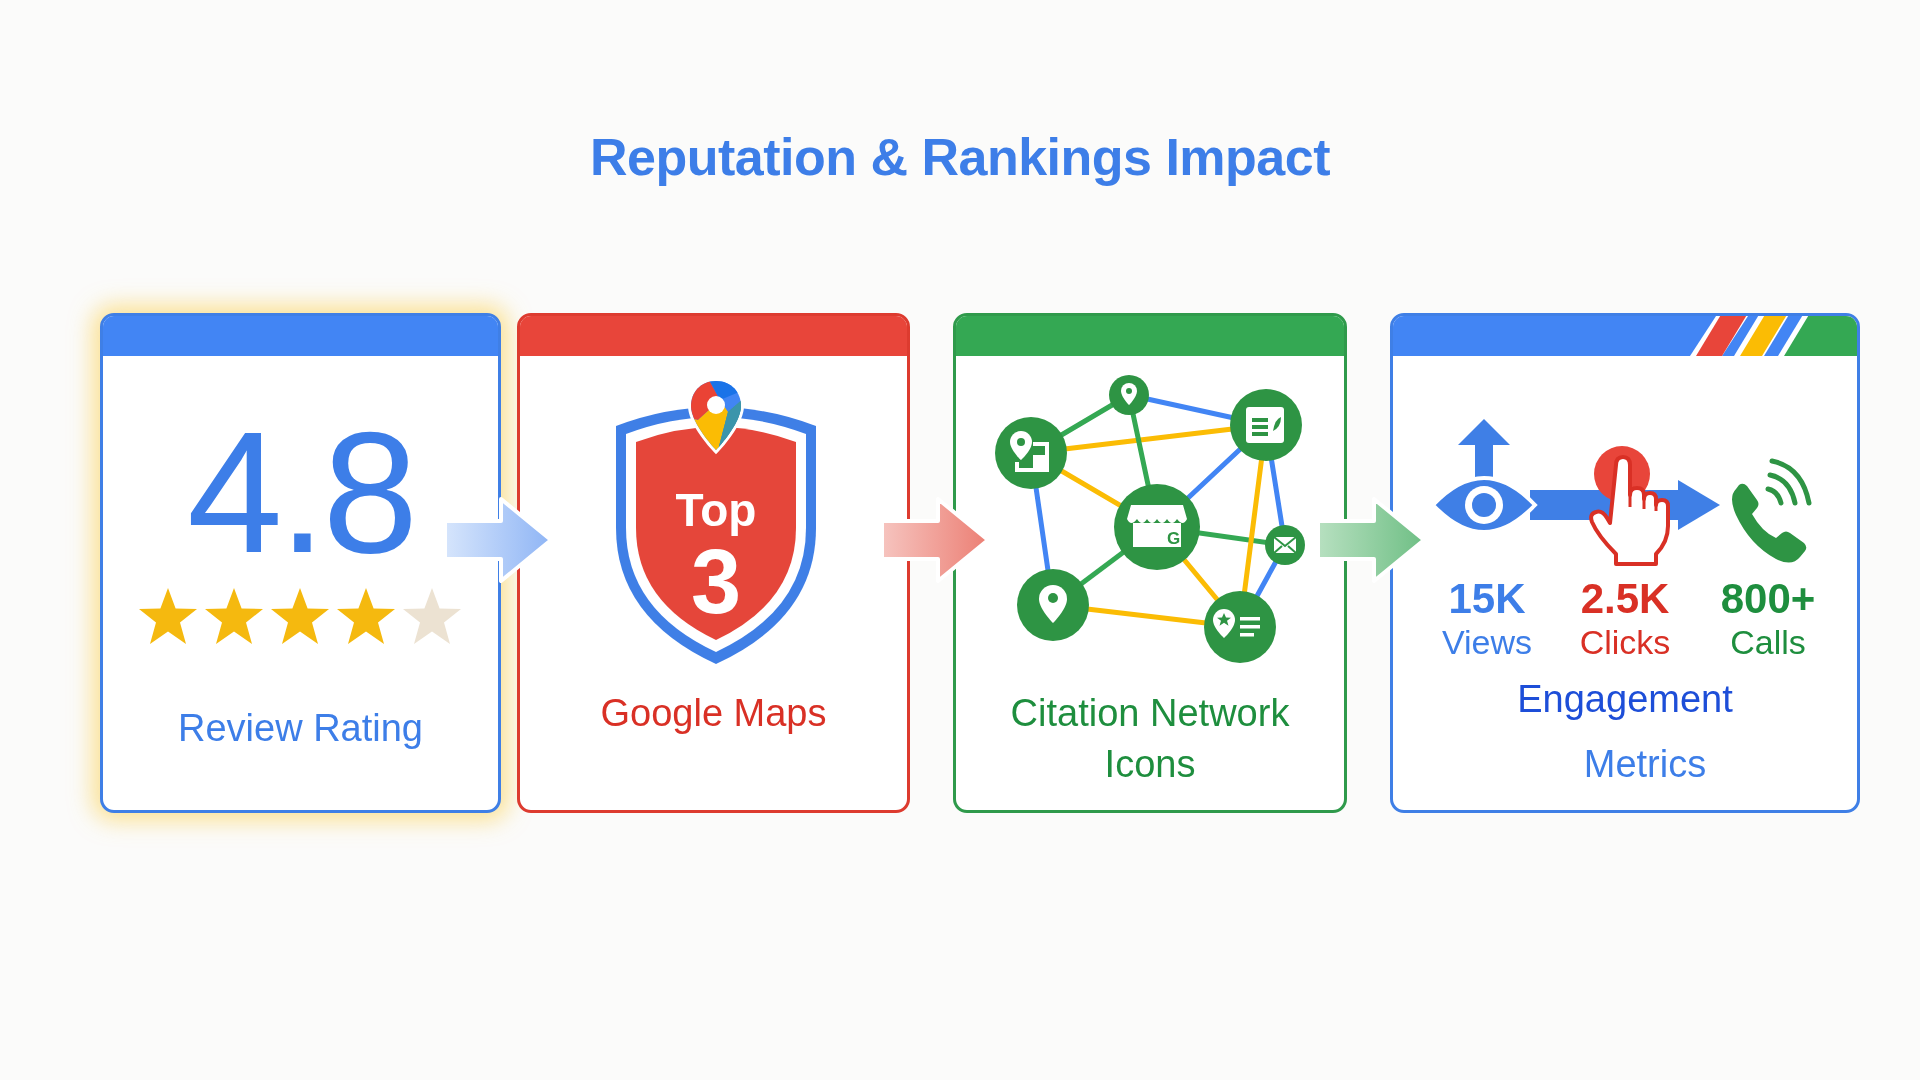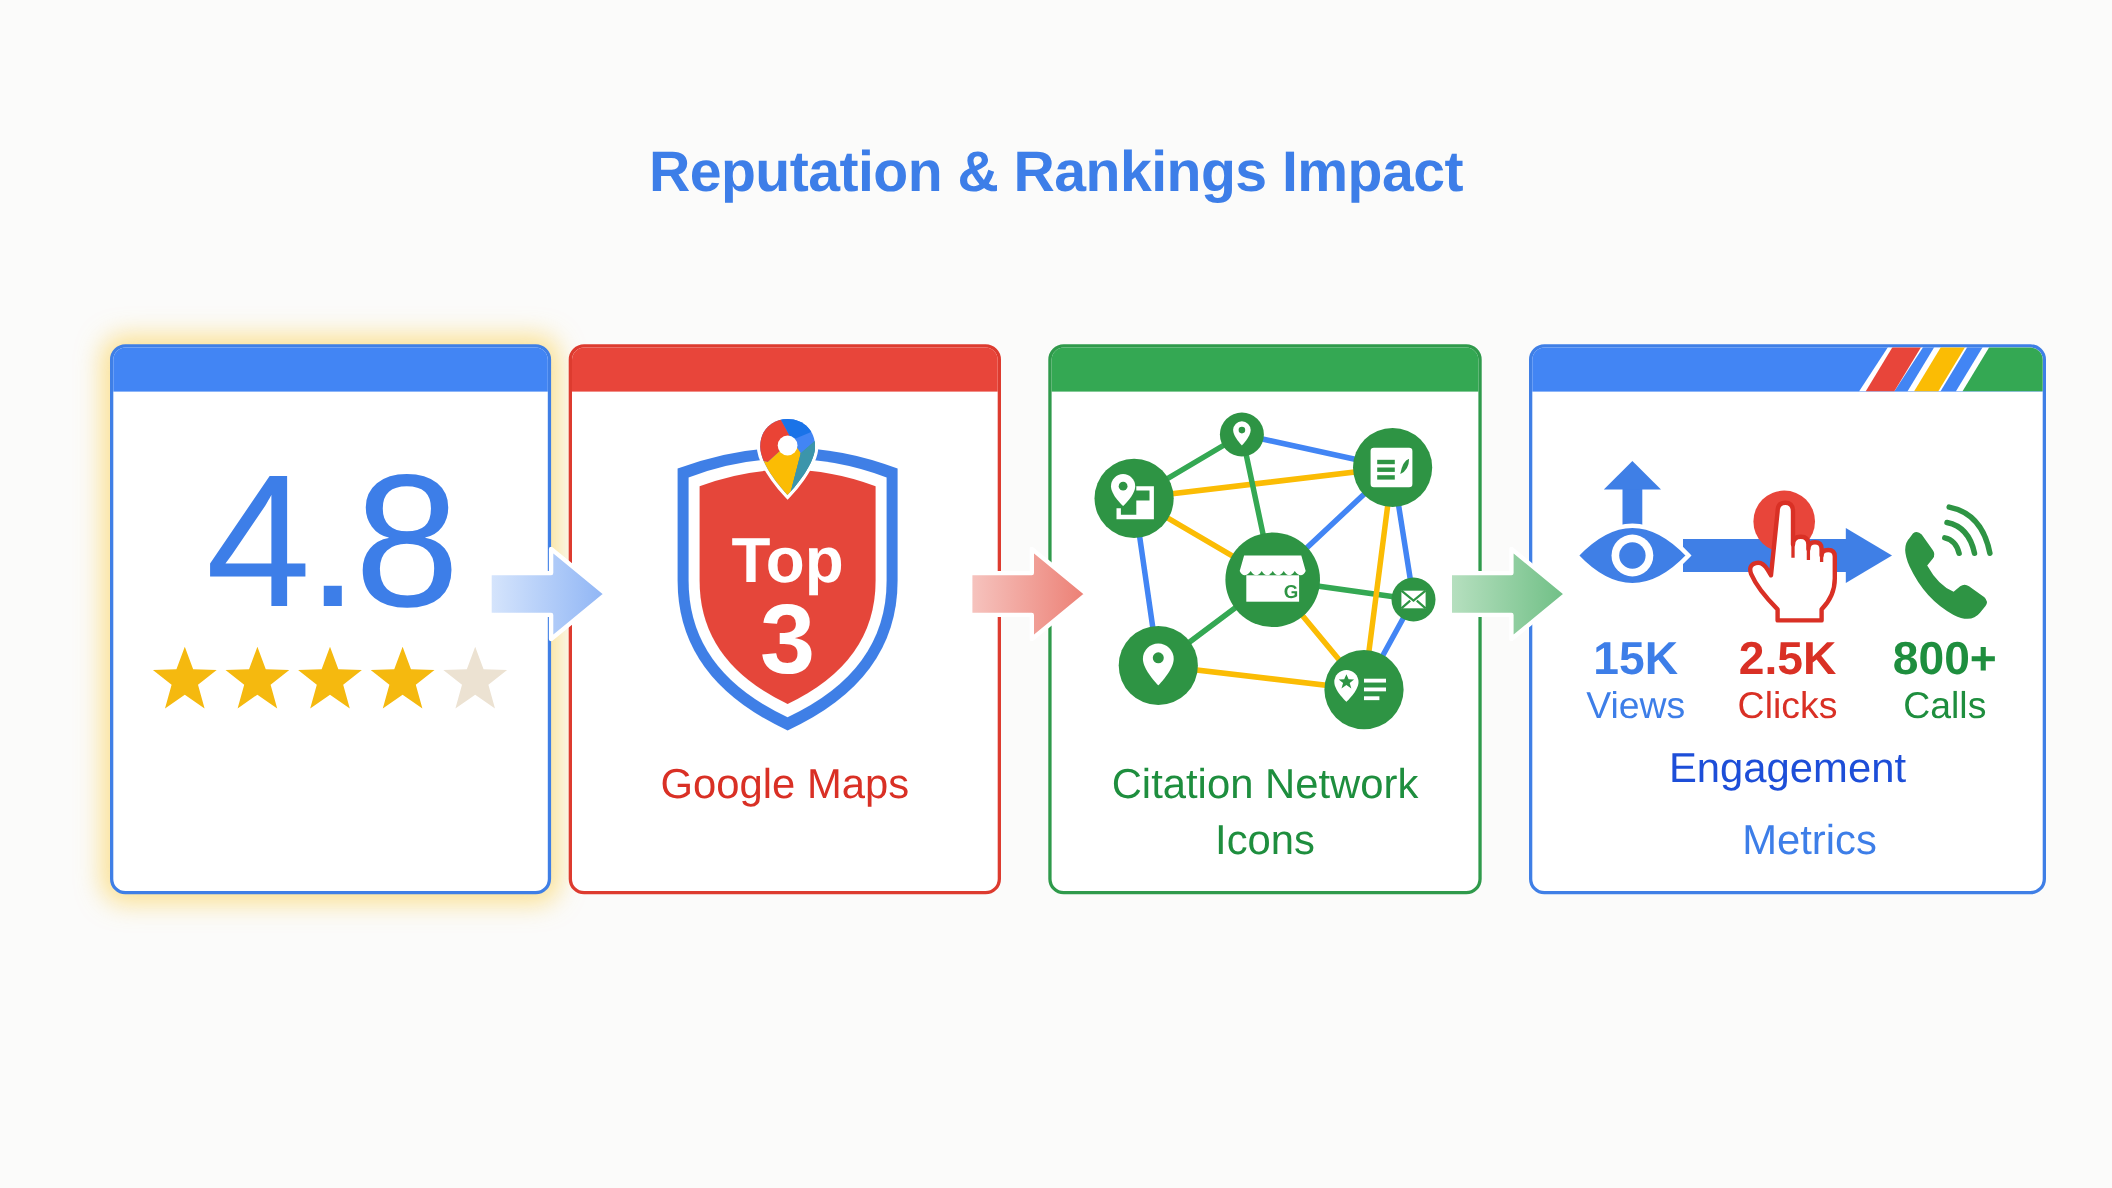--- a/index.html
+++ b/index.html
@@ -63,20 +63,21 @@
         </g>
       <g>
           <use href="#star" x="198" fill="#f5b90f"></use>
         </g>
       <g>
         <use href="#star" x="264" fill="#ece2d2"></use>
         <use href="#star" x="264" fill="#f5b90f" clip-path="url(#partial)"></use>
       </g>
     </svg>
   </div>
+  <div class="caption" style="top:387px; color:#3d7ee8;">Review Rating</div>
 </div>
 
 <div class="card c-red" style="left:517px; width:393px;">
   <div class="bar"></div>
   <div class="abs" style="left:88px; top:62px; width:216px; height:290px;">
     <svg width="216" height="290" viewBox="0 0 216 290">
 
       <path d="M8 48 Q108 10 208 48 L208 150 Q208 240 108 286 Q8 240 8 150 Z" fill="#3f7fe6"></path>
       <path d="M18 56 Q108 22 198 56 L198 150 Q198 232 108 274 Q18 232 18 150 Z" fill="#ffffff"></path>
       <path d="M28 64 Q108 34 188 64 L188 150 Q188 224 108 262 Q28 224 28 150 Z" fill="#e5463a"></path>
@@ -91,21 +92,21 @@
           <rect x="0" y="0" width="56" height="80" fill="#4285f4"></rect>
           <polygon points="0,10 20,0 32,22 10,42 0,40" fill="#ea4335"></polygon>
           <polygon points="0,40 10,42 32,22 40,34 28,80 0,80" fill="#fbbc04"></polygon>
           <polygon points="20,0 56,0 56,12 32,22" fill="#1a73e8"></polygon>
           <polygon points="28,80 40,34 56,20 56,80" fill="#34a853"></polygon>
           <polygon points="28,80 40,34 56,20 56,80" fill="#4285f4" opacity="0.55"></polygon>
         </g>
         <circle cx="28" cy="27" r="9" fill="#ffffff"></circle>
       </svg>
     </div>
-    <div class="abs" style="left:0; width:216px; top:100px; text-align:center; color:#fff; font-size:58px; font-weight:bold; line-height:64px;">Top</div>
+    <div class="abs" style="left:0; width:216px; top:100px; text-align:center; color:#fff; font-size:46px; font-weight:bold; line-height:64px;">Top</div>
     <div class="abs" style="left:0; width:216px; top:158px; text-align:center; color:#fff; font-size:90px; font-weight:bold; line-height:92px;">3</div>
   </div>
   <div class="caption" style="top:372px; color:#d93025;">Google Maps</div>
 </div>
 
 <div class="card c-green" style="left:953px; width:394px;">
   <div class="bar"></div>
   <div class="abs" style="left:-3px; top:-3px;">
 
     <svg width="394" height="380" viewBox="0 0 394 380">

